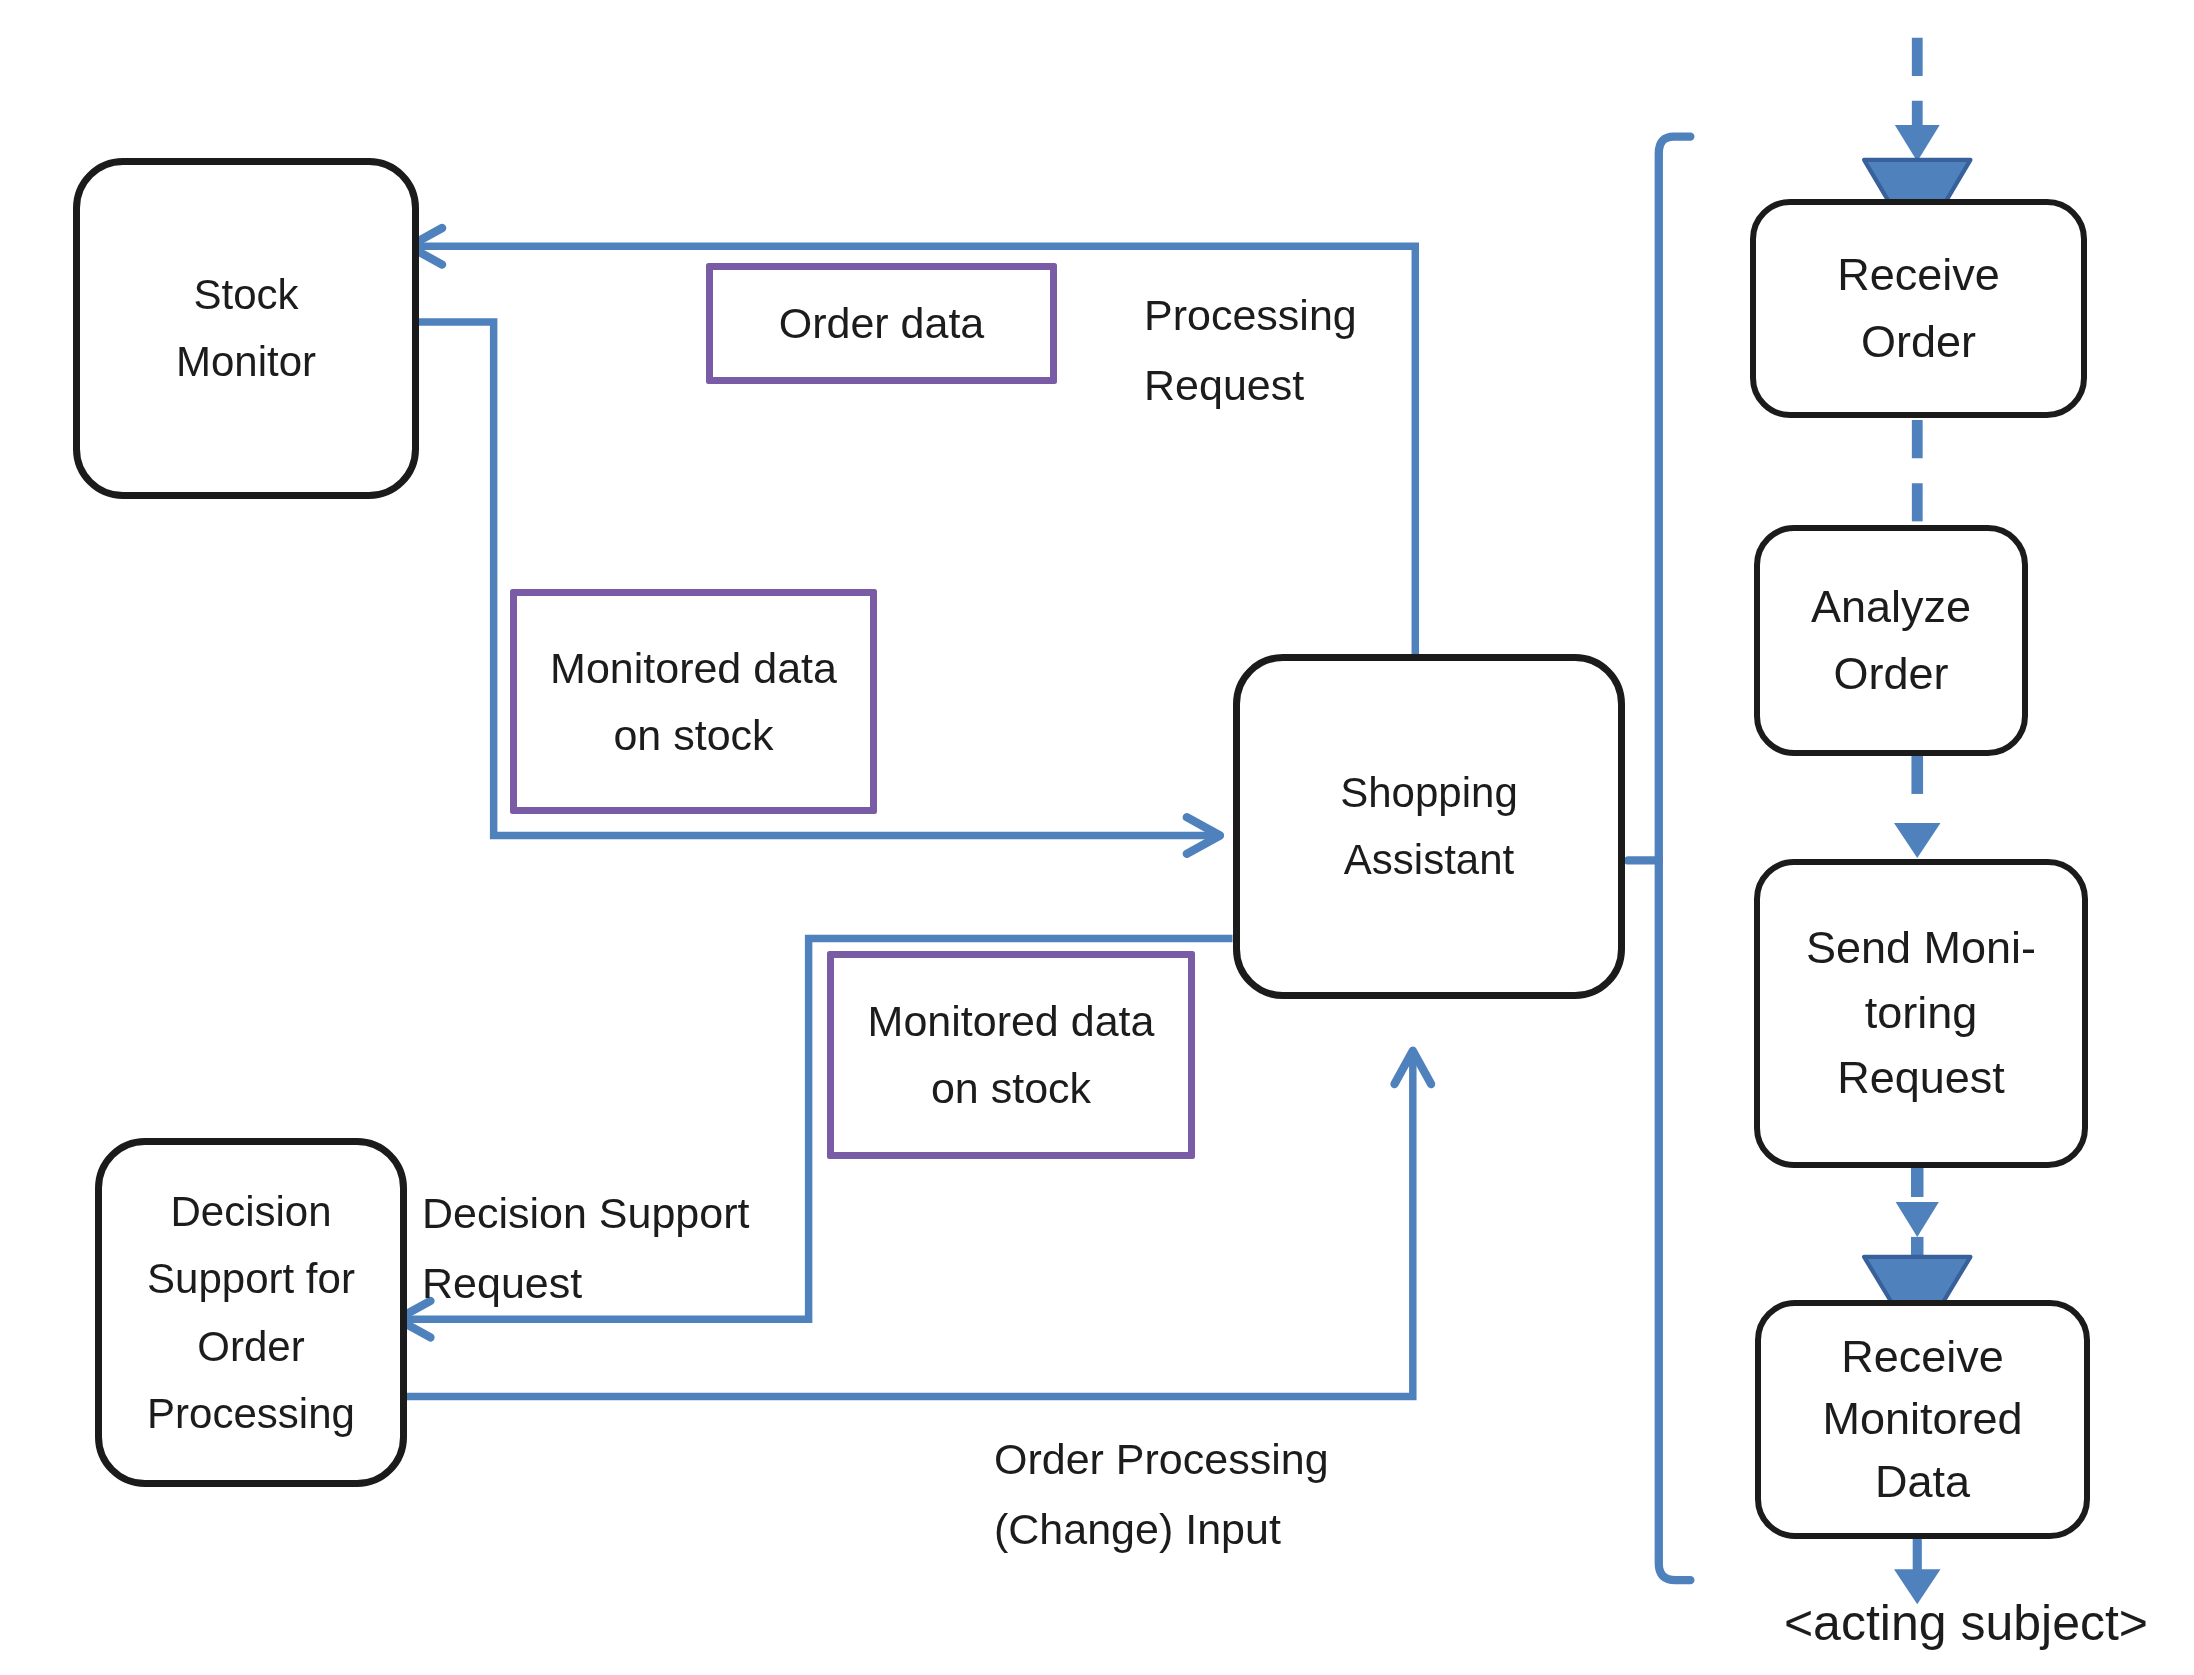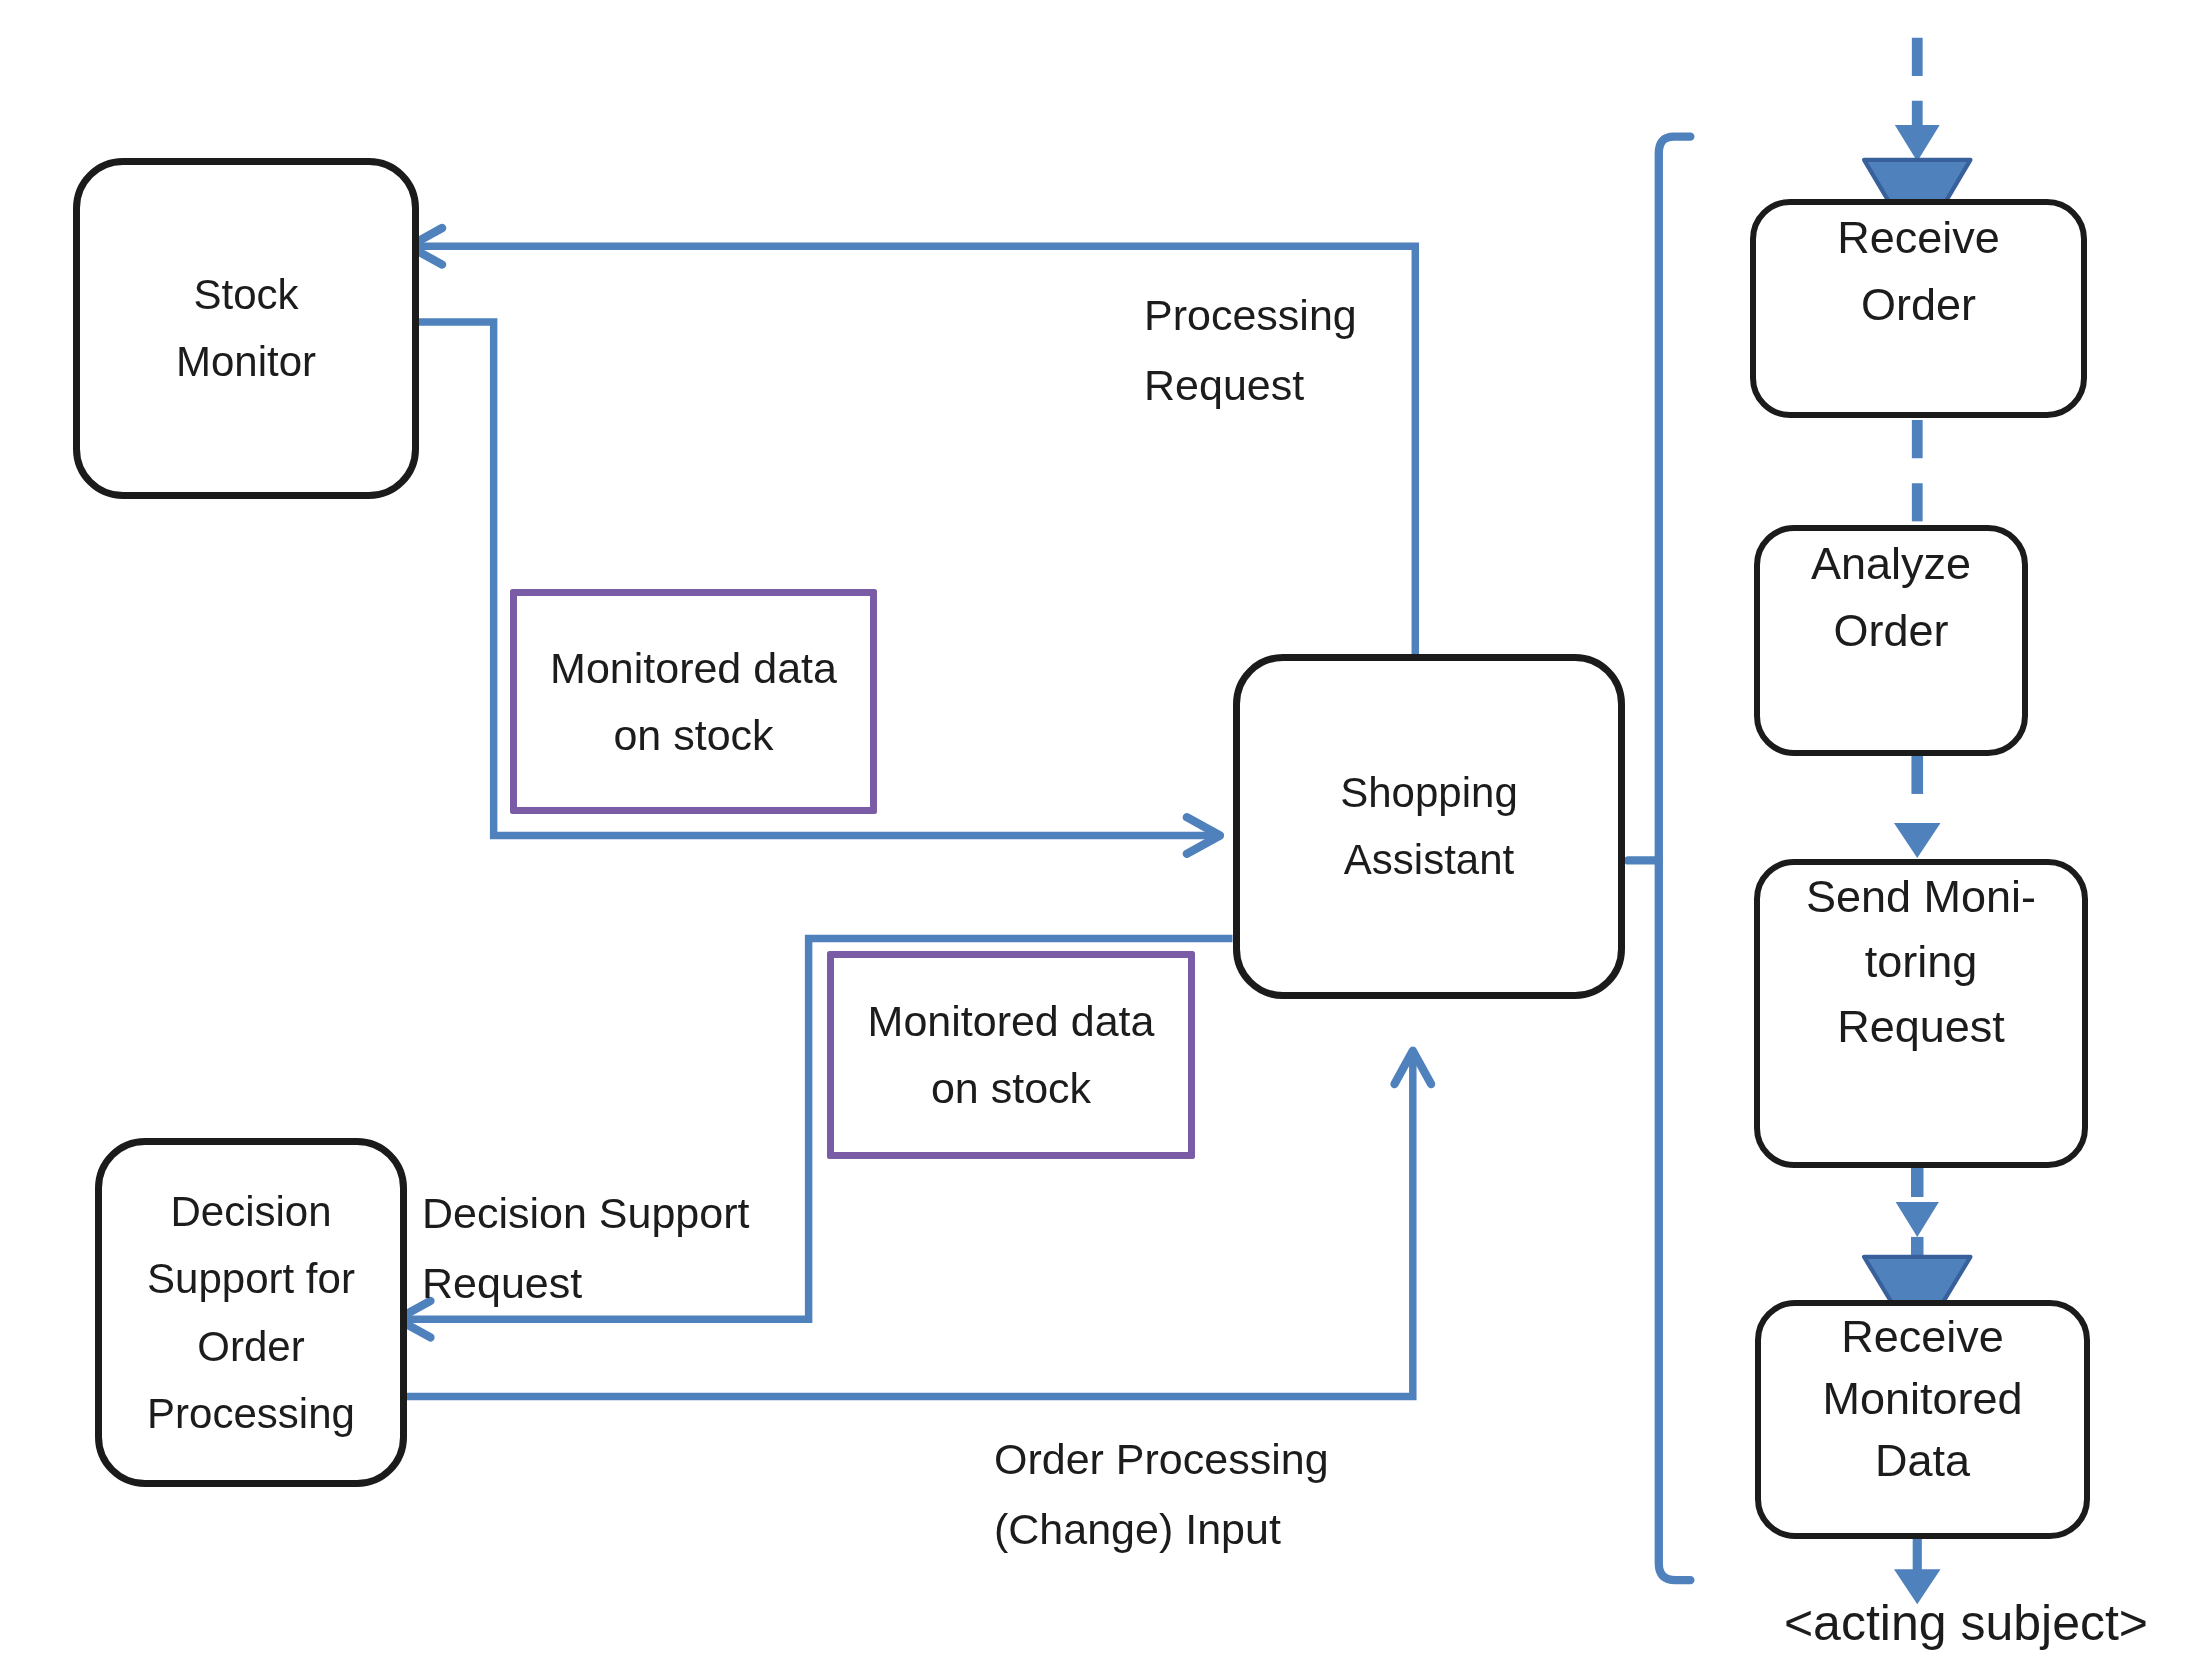--- a/index.html
+++ b/index.html
@@ -28,21 +28,21 @@
     font-size: 42px;
     line-height: 1.58;
   }
   .step {
     position: absolute;
     box-sizing: border-box;
     border: 6.6px solid #1b1b1b;
     border-radius: 40px;
     background: #ffffff;
     display: flex;
-    align-items: flex-start;
+    align-items: center;
     justify-content: center;
     text-align: center;
     white-space: pre-line;
     font-size: 45px;
     line-height: 1.48;
   }
   .anno {
     position: absolute;
     box-sizing: border-box;
     border: 7.5px solid #7a5ba6;
@@ -122,20 +122,23 @@
 Assistant</span>
   </div>
 
   <div class="node" style="left:73px; top:1138px; width:312px; height:349px; line-height:1.6;margin-left:22px;">
     <span>Decision
 Support for
 Order
 Processing</span>
   </div>
 
+  <div class="anno" style="left:706px; top:263px; width:351px; height:121px;">
+    <span>Order data</span>
+  </div>
 
   <div class="anno" style="left:510px; top:589px; width:367px; height:225px;">
     <span>Monitored data
 on stock</span>
   </div>
 
   <div class="anno" style="left:827px; top:951px; width:368px; height:208px;">
     <span>Monitored data
 on stock</span>
   </div>

